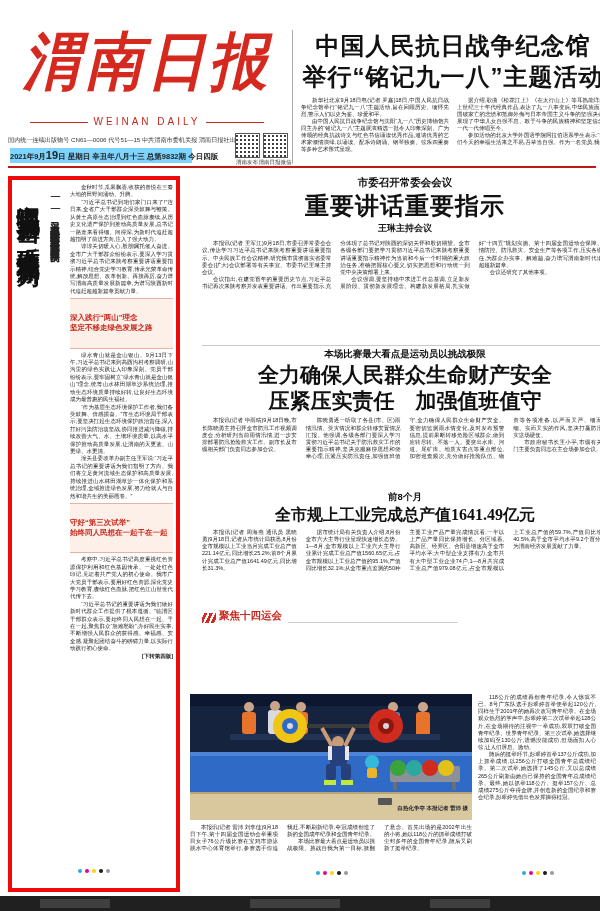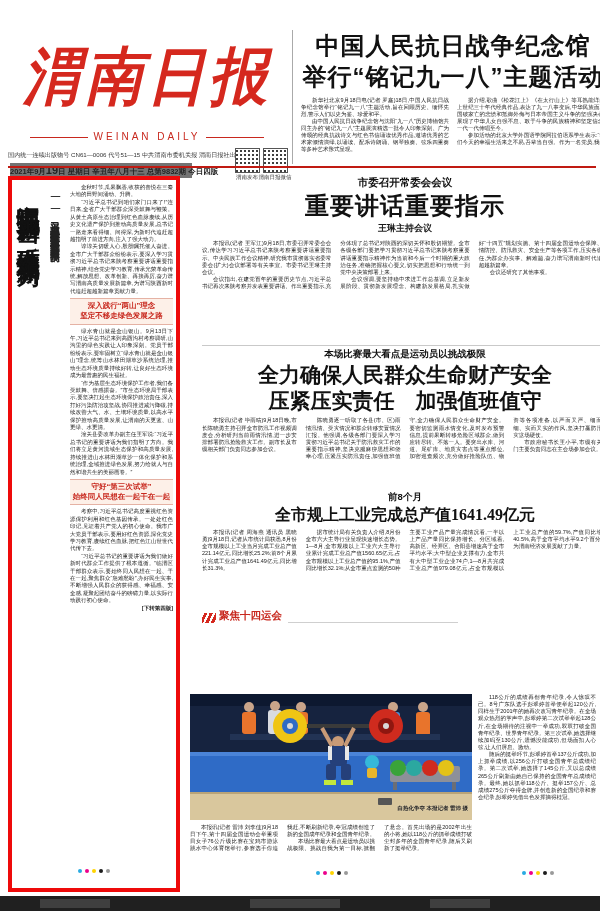--- a/index.html
+++ b/index.html
@@ -1,30 +1,30 @@
 <!DOCTYPE html>
 <html><head>
 <meta charset="utf-8">
 <style>
   html,body{margin:0;padding:0;background:#888;}
   .page{position:relative;width:600px;height:911px;background:#ffffff;overflow:hidden;
         font-family:"Liberation Sans",sans-serif;color:#1a1a1a;}
   
-  .masthead{position:absolute;left:8px;top:23px;width:278px;height:156px;}
+  .masthead{position:absolute;left:8px;top:8px;width:278px;height:156px;}
   .brand{position:absolute;left:0;top:24px;width:100%;text-align:center;
          font-family:"DejaVu Serif",serif;font-weight:bold;font-style:italic;
          color:#d5281e;font-size:58px;letter-spacing:4px;line-height:1;
          transform:scaleY(1.08);white-space:nowrap;}
   .brand-en{position:absolute;left:0;top:108px;width:100%;text-align:center;color:#c8281e;
             font-size:10px;letter-spacing:3px;font-weight:normal;}
   .brand-en:before,.brand-en:after{content:"";display:inline-block;width:58px;height:1px;
             background:#c8281e;vertical-align:middle;margin:0 6px;}
   .pubinfo{position:absolute;left:0;top:128px;width:224px;text-align:center;font-size:6.4px;
            color:#333;white-space:nowrap;transform:scale(.96);transform-origin:left;}
-  .datebar{position:absolute;left:2px;top:140px;width:182px;height:15px;background:#737373;
+  .datebar{position:absolute;left:2px;top:140px;width:182px;height:15px;background:#7dd3fc;
            text-align:center;font-size:7.5px;font-weight:bold;color:#222;line-height:15px;white-space:nowrap;}
   .datebar .big{font-size:11px;}
   .qr{position:absolute;top:126px;width:23px;height:23px;background:
       repeating-linear-gradient(0deg,#222 0 2px,#fff 2px 4px),
       repeating-linear-gradient(90deg,#222 0 2px,#fff 2px 4px);background-blend-mode:screen;
       outline:1px solid #555;}
   .qr-label{position:absolute;top:151px;font-size:5.5px;color:#333;width:34px;text-align:center;}
   
   .tr-article{position:absolute;left:292px;top:30px;width:304px;height:134px;border-left:1px solid #aaa;padding-left:8px;}
   .tr-h{font-size:24px;font-weight:bold;text-align:center;line-height:1.3;letter-spacing:1px;color:#111;}
@@ -36,22 +36,22 @@
   .left-box{position:absolute;left:8px;top:176px;width:172px;height:716px;
             border:4px solid #ee0a0a;box-sizing:border-box;background:#fff;}
   .v-title{position:absolute;left:2px;top:6px;height:640px;writing-mode:vertical-rl;
            text-orientation:upright;font-size:23px;font-weight:bold;line-height:1.25;
            letter-spacing:2px;color:#111;}
   .v-sub{position:absolute;left:36px;top:10px;height:560px;writing-mode:vertical-rl;
          text-orientation:upright;font-size:9.5px;font-weight:bold;color:#222;letter-spacing:1px;}
   .l-body{position:absolute;left:58px;top:4px;width:103px;bottom:4px;overflow:hidden;
           font-size:5.5px;line-height:1.35;text-align:justify;color:#222;}
   .l-body p{margin:0;text-indent:2em;}
-  .inset{margin:3px 0;padding:2px 0;background:#fdf0e8;border-top:1px solid #e5b2a4;
-         border-bottom:1px solid #e5b2a4;text-align:center;color:#c8281e;font-weight:bold;}
+  .inset{margin:3px 0;padding:14px 0;background:#fdf0e8;border-top:1px solid #e5b2a4;
+         border-bottom:1px solid #e5b2a4;color:#c8281e;font-weight:bold;}
   .inset .i1{font-size:7.5px;}
   .inset .i2{font-size:7.5px;}
   .jump{text-align:right;font-weight:bold;}
   
   .mid{position:absolute;left:202px;top:174px;width:406px;}
   .kicker{ text-align:center;font-weight:bold;font-size:10.5px;color:#111;margin:2px 0 1px;}
   .h-big{text-align:center;font-weight:bold;color:#111;line-height:1.22;}
   .meeting-h{font-size:24px;letter-spacing:1px;}
   .byline{text-align:center;font-size:9px;font-weight:bold;margin-top:2px;}
   .cols{column-gap:9px;font-size:5.5px;line-height:1.3;text-align:justify;color:#222;overflow:hidden;}

